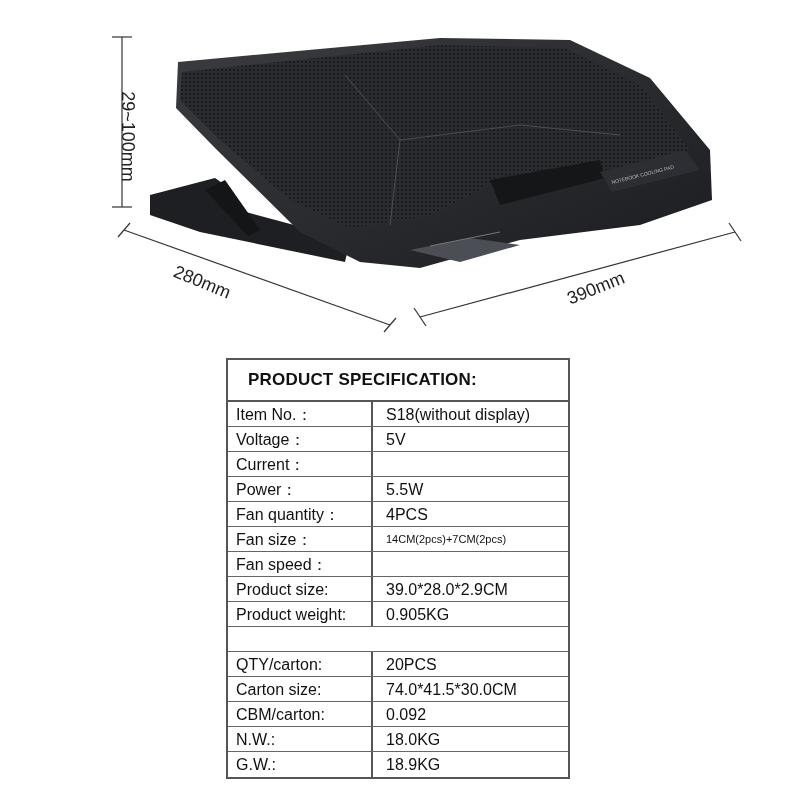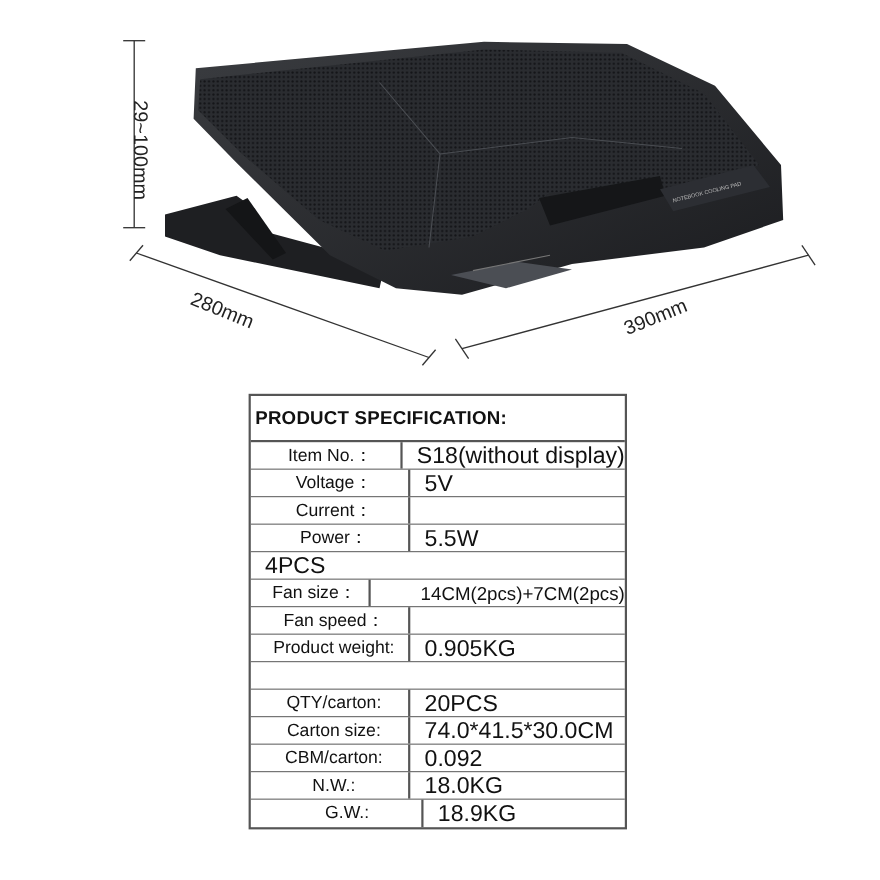--- a/index.html
+++ b/index.html
@@ -6,28 +6,28 @@
   body { width: 800px; height: 800px; position: relative; overflow: hidden;
          font-family: "Liberation Sans", sans-serif; color: #111; }
   .product { position: absolute; left: 0; top: 0; width: 800px; height: 340px; }
   .dim-label { position: absolute; font-family: "Liberation Sans", sans-serif; font-size: 18px; color: #222; white-space: nowrap; }
   .dim-height { left: 82px; top: 126px; transform: rotate(90deg); transform-origin: center; }
   .dim-depth { left: 172px; top: 272px; transform: rotate(22deg); }
   .dim-width { left: 566px; top: 278px; transform: rotate(-22deg); }
 
   .spec-table { position: absolute; left: 226px; top: 358px; width: 344px;
                 border: 2px solid #555; box-sizing: border-box; }
-  .spec-header { height: 40px; line-height: 40px; padding-left: 4px; font-weight: bold;
+  .spec-header { height: 40px; line-height: 40px; padding-left: 20px; font-weight: bold;
                  font-size: 17px; border-bottom: 2px solid #555; letter-spacing: 0.2px; }
   .spec-row { display: flex; height: 25px; border-bottom: 1px solid #666; box-sizing: border-box; }
-  .spec-row:last-child { border-bottom: none; margin-left: 12px; }
+  .spec-row:last-child { border-bottom: none; }
   .spec-label { width: 145px; border-right: 2px solid #555; padding-left: 8px; font-size: 16px;
-                line-height: 25px; box-sizing: border-box; white-space: nowrap; text-align: center; }
-  .spec-value { flex: 1; padding-left: 13px; font-size: 21px; line-height: 25px; white-space: nowrap; }
-  .spec-value.small { font-size: 17px; margin-left: 32px; }
+                line-height: 25px; box-sizing: border-box; white-space: nowrap; }
+  .spec-value { flex: 1; padding-left: 13px; font-size: 16px; line-height: 25px; white-space: nowrap; }
+  .spec-value.small { font-size: 11px; }
 </style>
 </head>
 <body>
 
 <div class="product">
   <svg width="800" height="340" viewBox="0 0 800 340">
     <defs>
       <pattern id="mesh" width="4" height="4" patternUnits="userSpaceOnUse">
         <rect width="4" height="4" fill="#2a2c30"></rect>
         <circle cx="2" cy="2" r="1" fill="#121316"></circle>
@@ -93,28 +93,33 @@
     <div class="spec-value">5V</div>
   </div>
   <div class="spec-row">
     <div class="spec-label">Current：</div>
   </div>
   <div class="spec-row">
     <div class="spec-label">Power：</div>
     <div class="spec-value">5.5W</div>
   </div>
   <div class="spec-row">
+    <div class="spec-label">Fan quantity：</div>
     <div class="spec-value">4PCS</div>
   </div>
   <div class="spec-row">
     <div class="spec-label">Fan size：</div>
     <div class="spec-value small">14CM(2pcs)+7CM(2pcs)</div>
   </div>
   <div class="spec-row">
     <div class="spec-label">Fan speed：</div>
+  </div>
+  <div class="spec-row">
+    <div class="spec-label">Product size:</div>
+    <div class="spec-value">39.0*28.0*2.9CM</div>
   </div>
   <div class="spec-row">
     <div class="spec-label">Product weight:</div>
     <div class="spec-value">0.905KG</div>
   </div>
   <div class="spec-row">
   </div>
   <div class="spec-row">
     <div class="spec-label">QTY/carton:</div>
     <div class="spec-value">20PCS</div>

